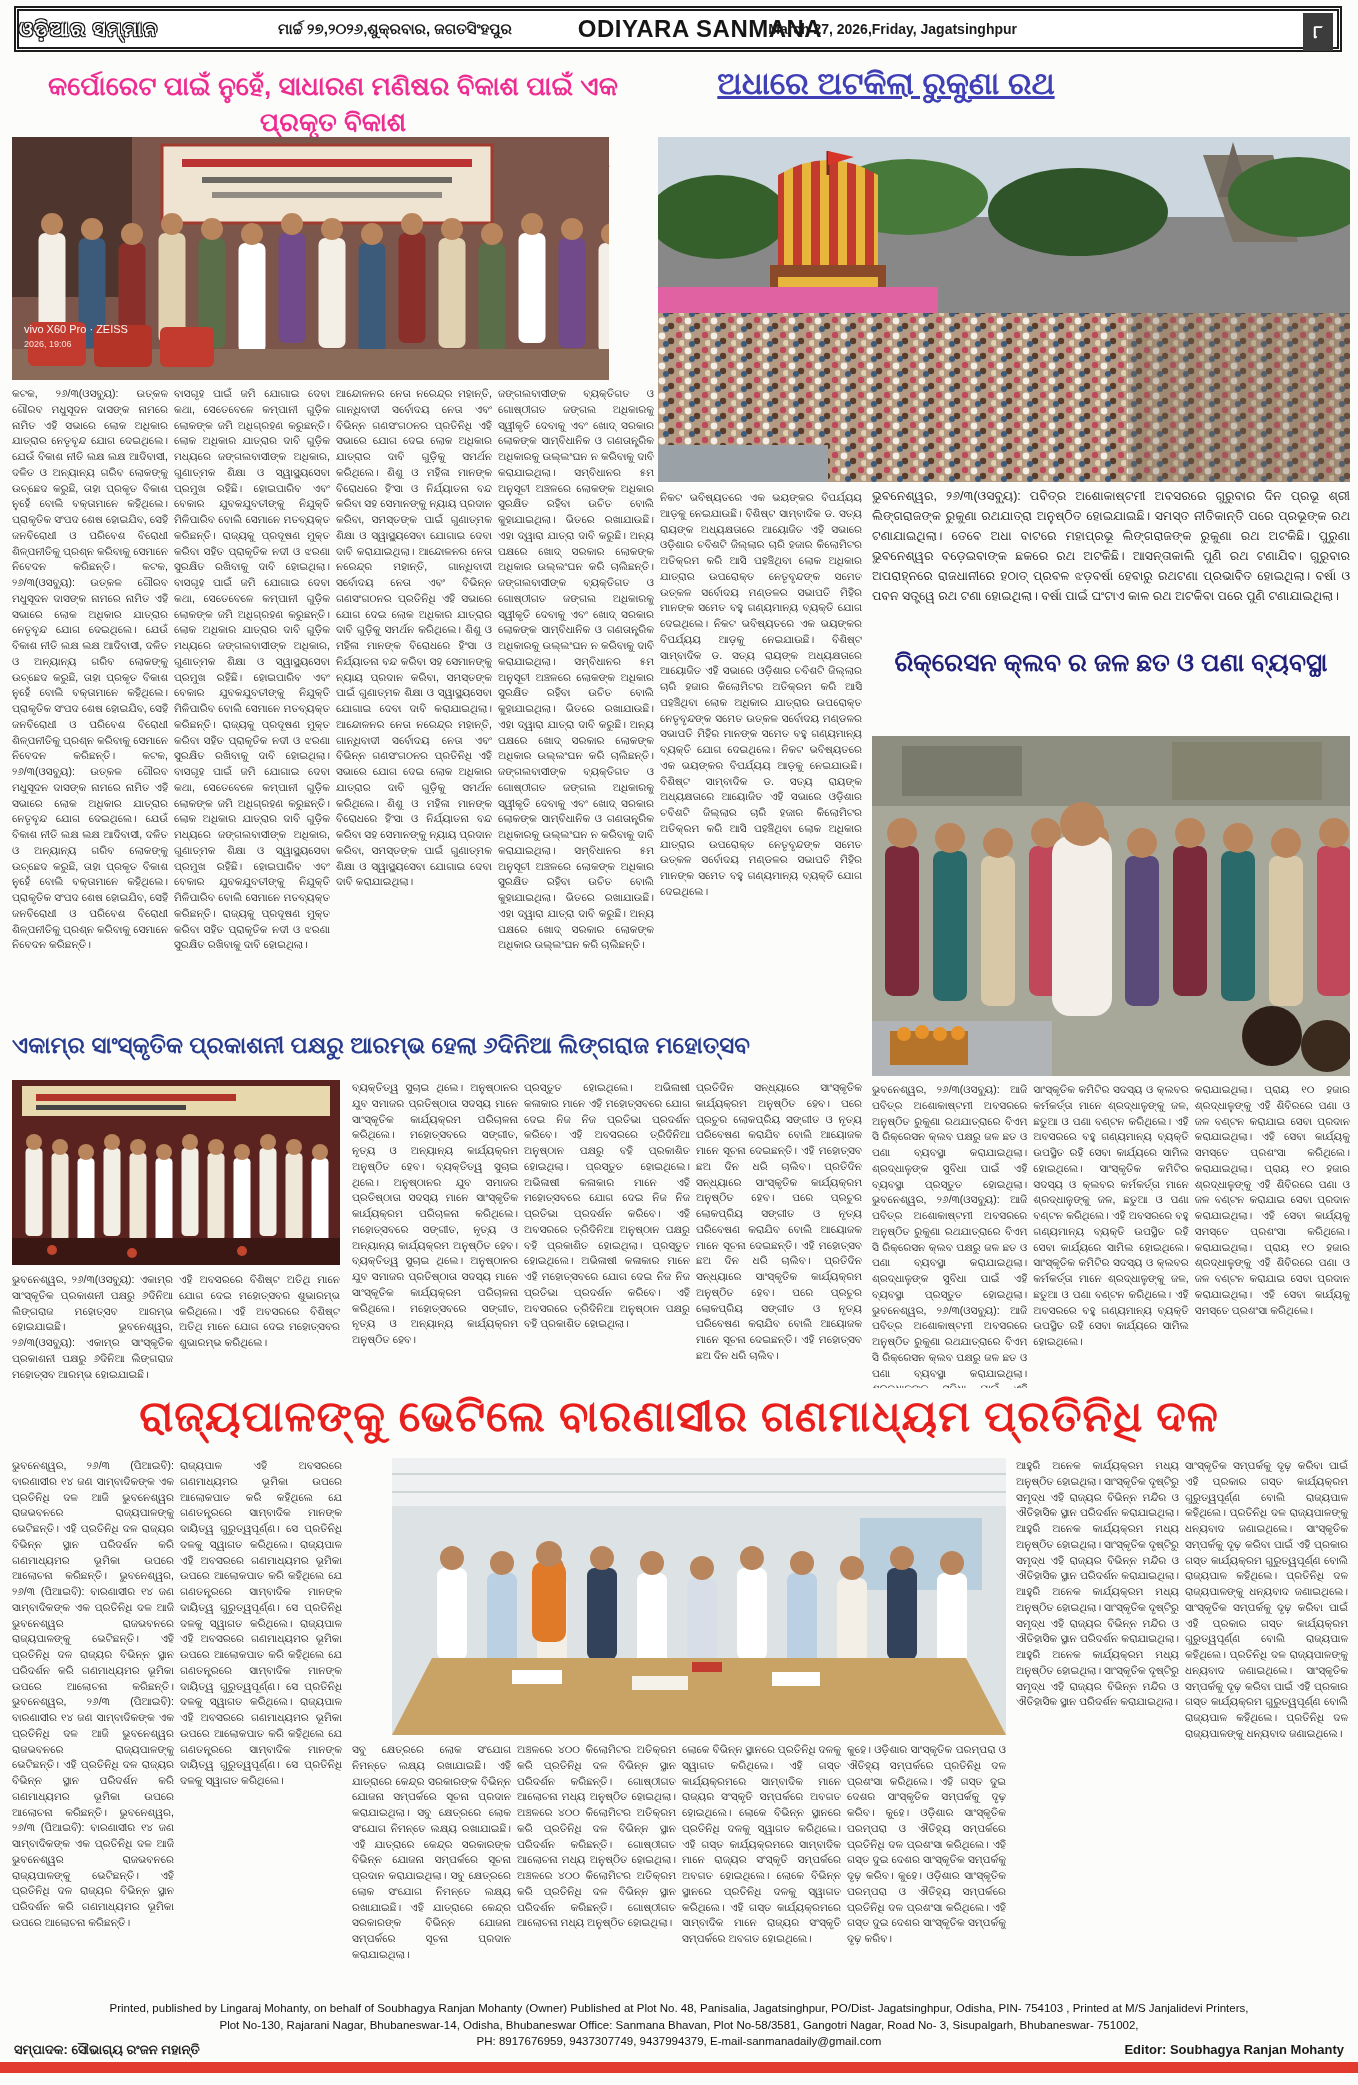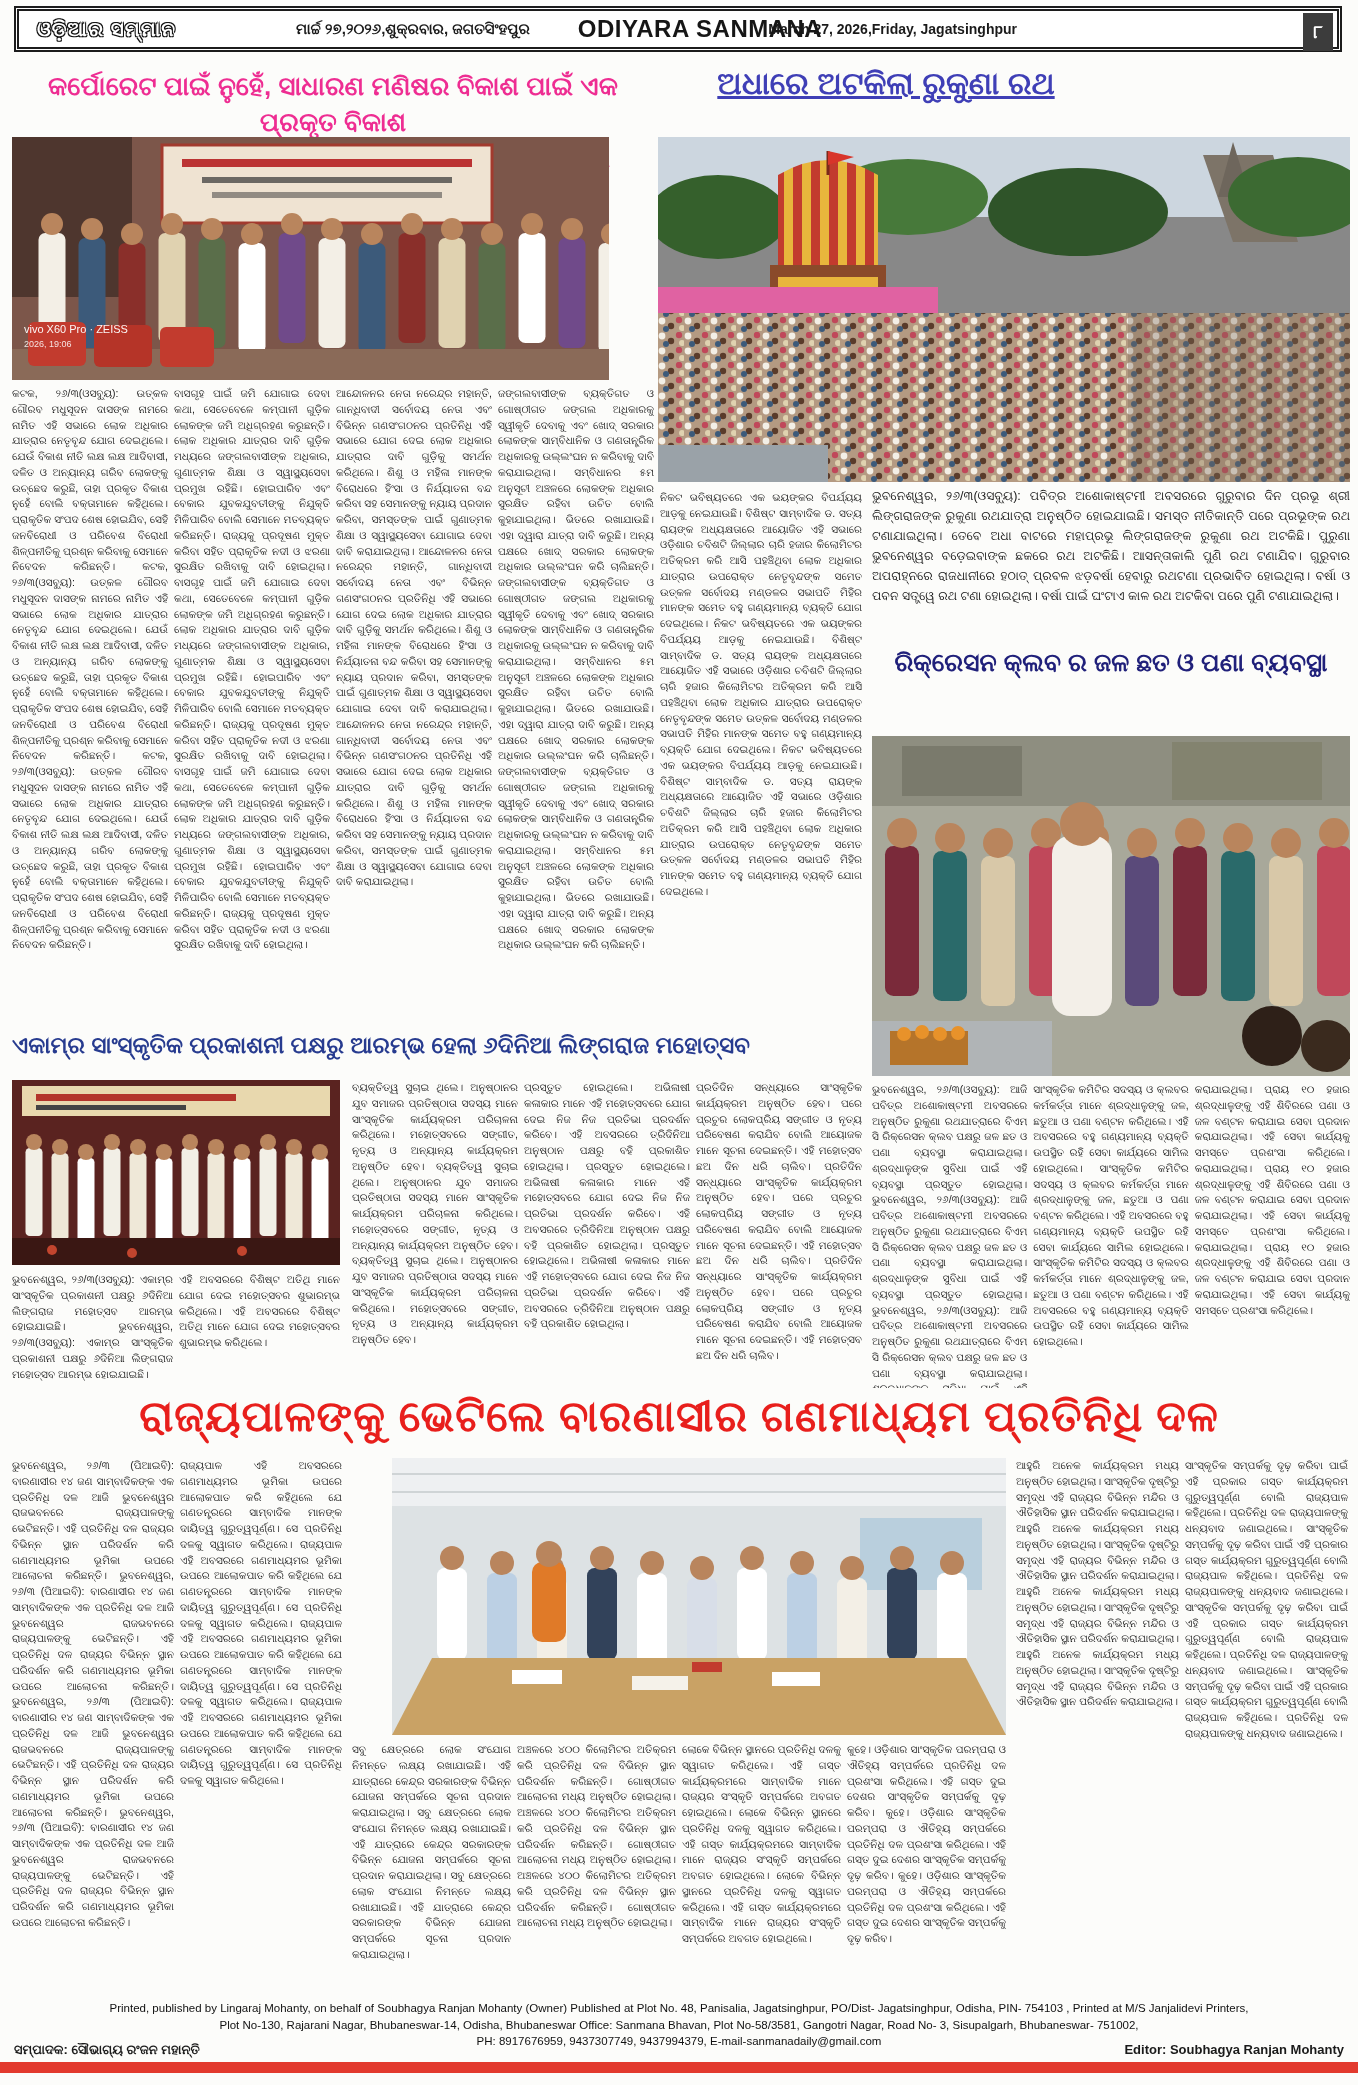--- a/index.html
+++ b/index.html
@@ -1,21 +1,21 @@
 <!DOCTYPE html>
 <html><head>
 <meta charset="utf-8">
 <style>
   html,body{margin:0;padding:0;background:#e9e9e6;}
   #paper{position:relative;width:1358px;height:2085px;margin:0 auto;background:#fcfcfa;
          font-family:"Liberation Sans",sans-serif;color:#1a1a1a;overflow:hidden;}
   
   .hdrbox{position:absolute;left:14px;top:6px;width:1328px;height:46px;border:5px double #1c1c1c;
           background:#fff;display:flex;align-items:center;box-sizing:border-box;}
-  .masthead{margin-left:18px;font-size:20px;font-weight:bold;color:#fff;letter-spacing:1px;
+  .masthead{margin-left:0;font-size:20px;font-weight:bold;color:#fff;letter-spacing:1px;
             text-shadow:-1px -1px 0 #111,1px -1px 0 #111,-1px 1px 0 #111,1px 1px 0 #111;}
   .hdate-od{margin-left:120px;font-size:15px;font-weight:bold;text-align:right;}
   .htitle{position:absolute;left:0;right:0;text-align:center;font-size:24px;font-weight:bold;
           letter-spacing:.5px;color:#161616;padding-left:44px;}
   .hdate-en{position:absolute;right:320px;font-size:14px;font-weight:bold;}
   .pgno{position:absolute;right:4px;top:2px;width:30px;height:38px;background:#3c3c3c;color:#fff;
         display:flex;align-items:center;justify-content:center;font-size:18px;font-weight:bold;}
   
   .hl-pink{position:absolute;left:12px;top:69px;width:642px;text-align:center;color:#ee2d92;
            font-weight:bold;font-size:26px;line-height:1.38;}

